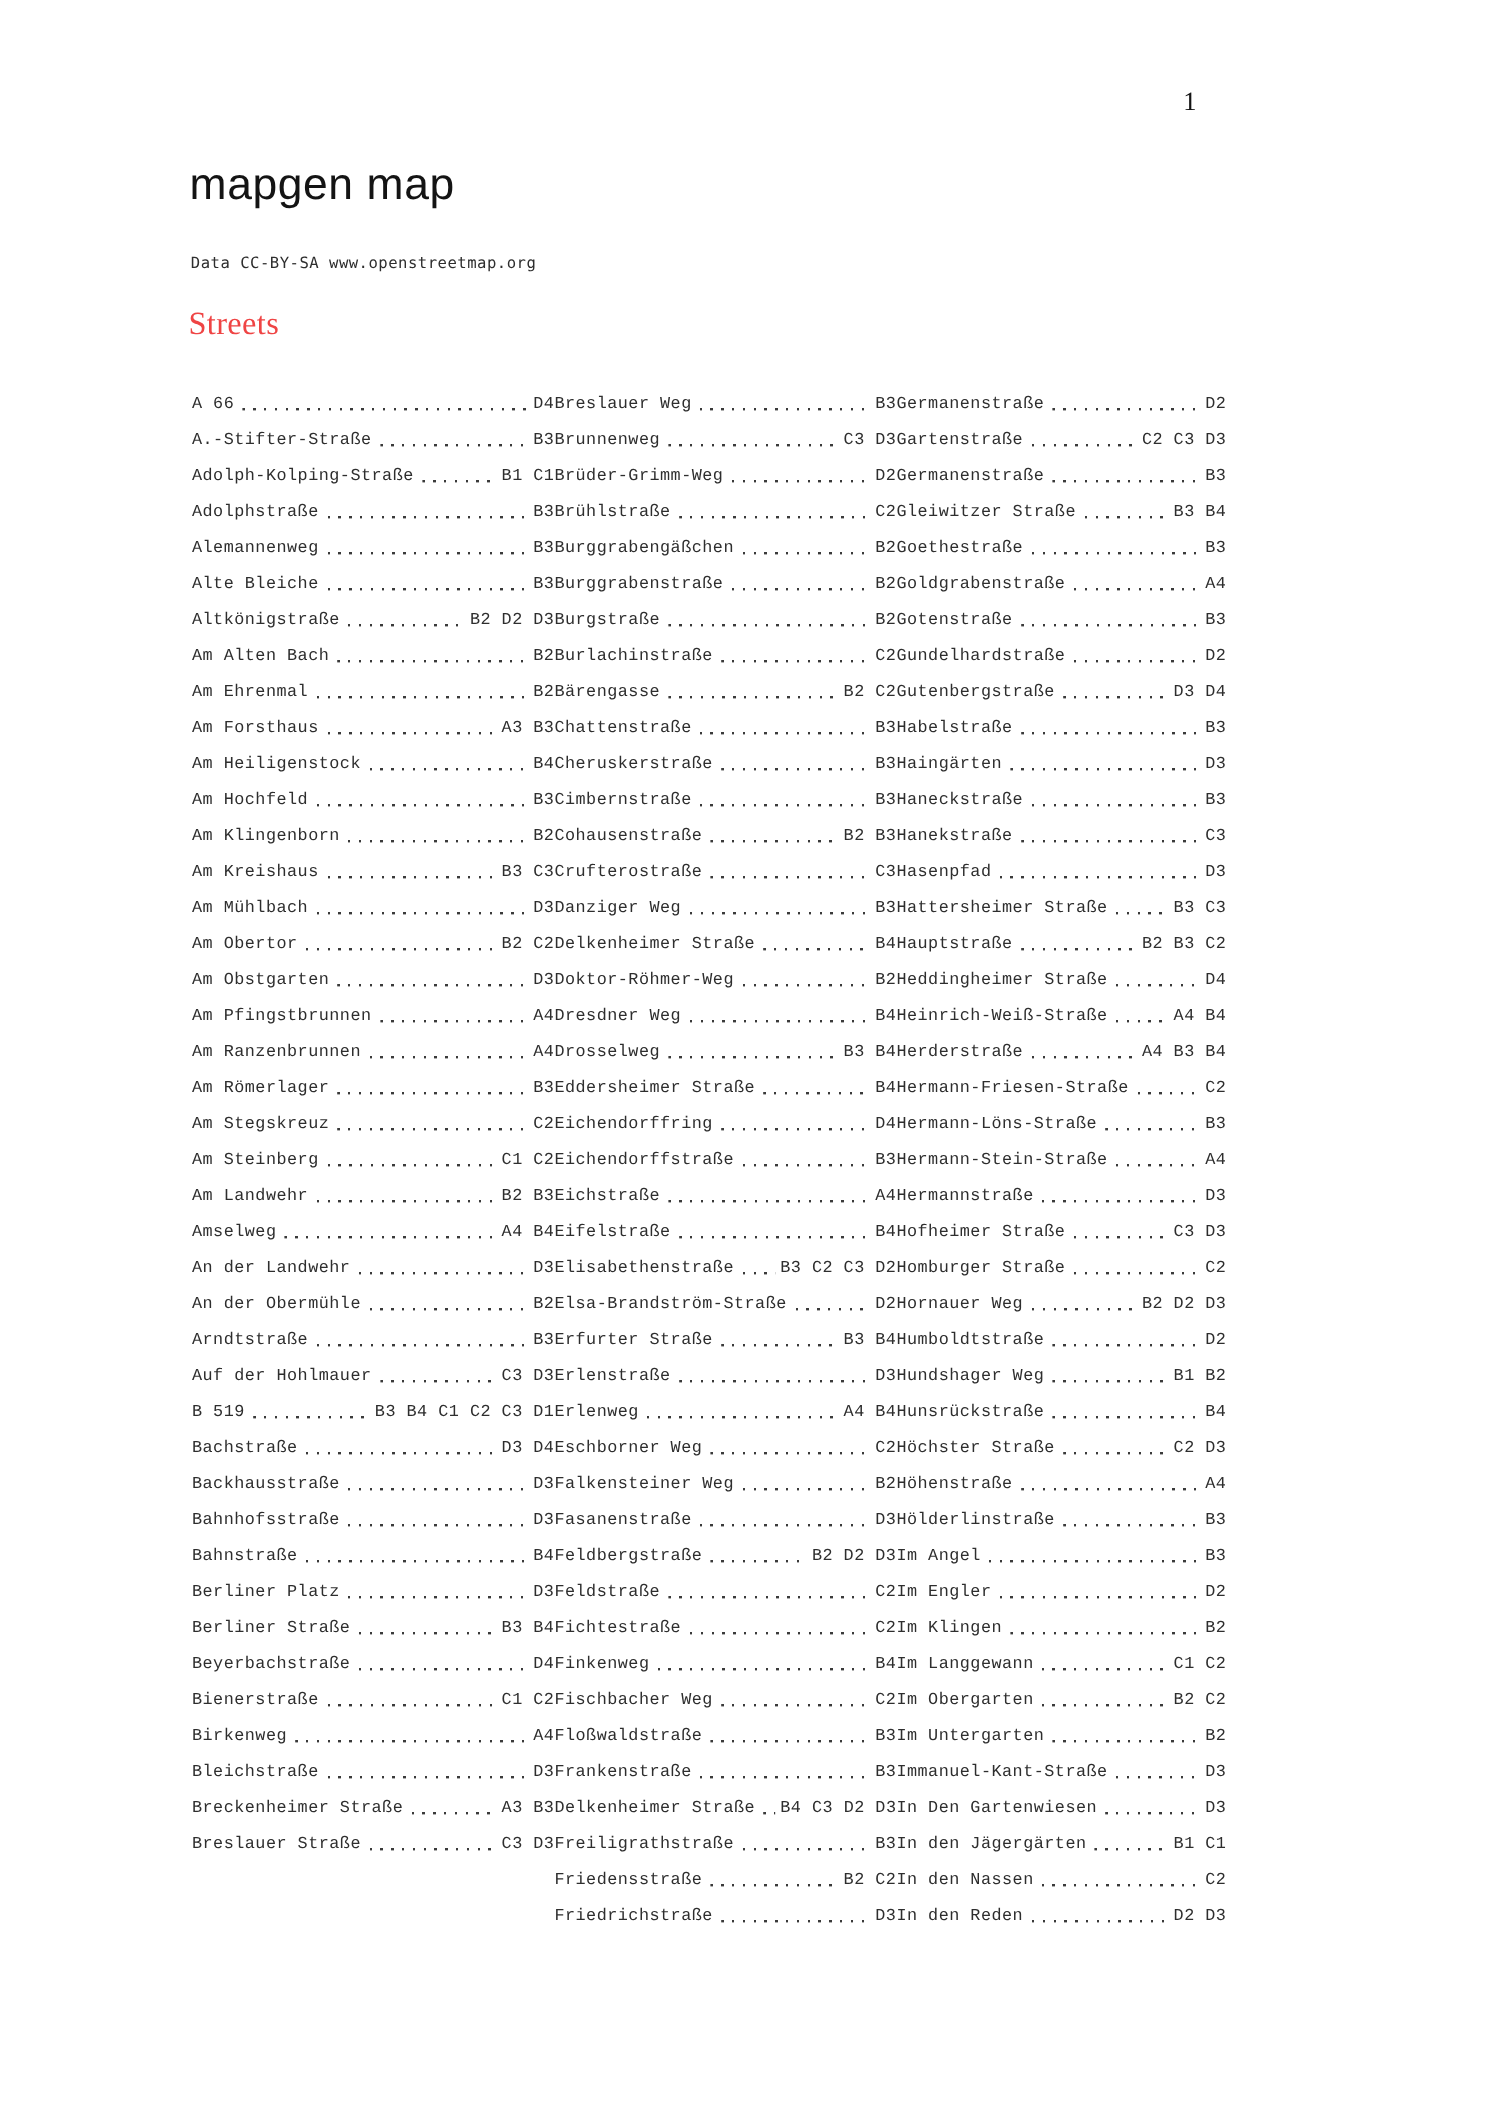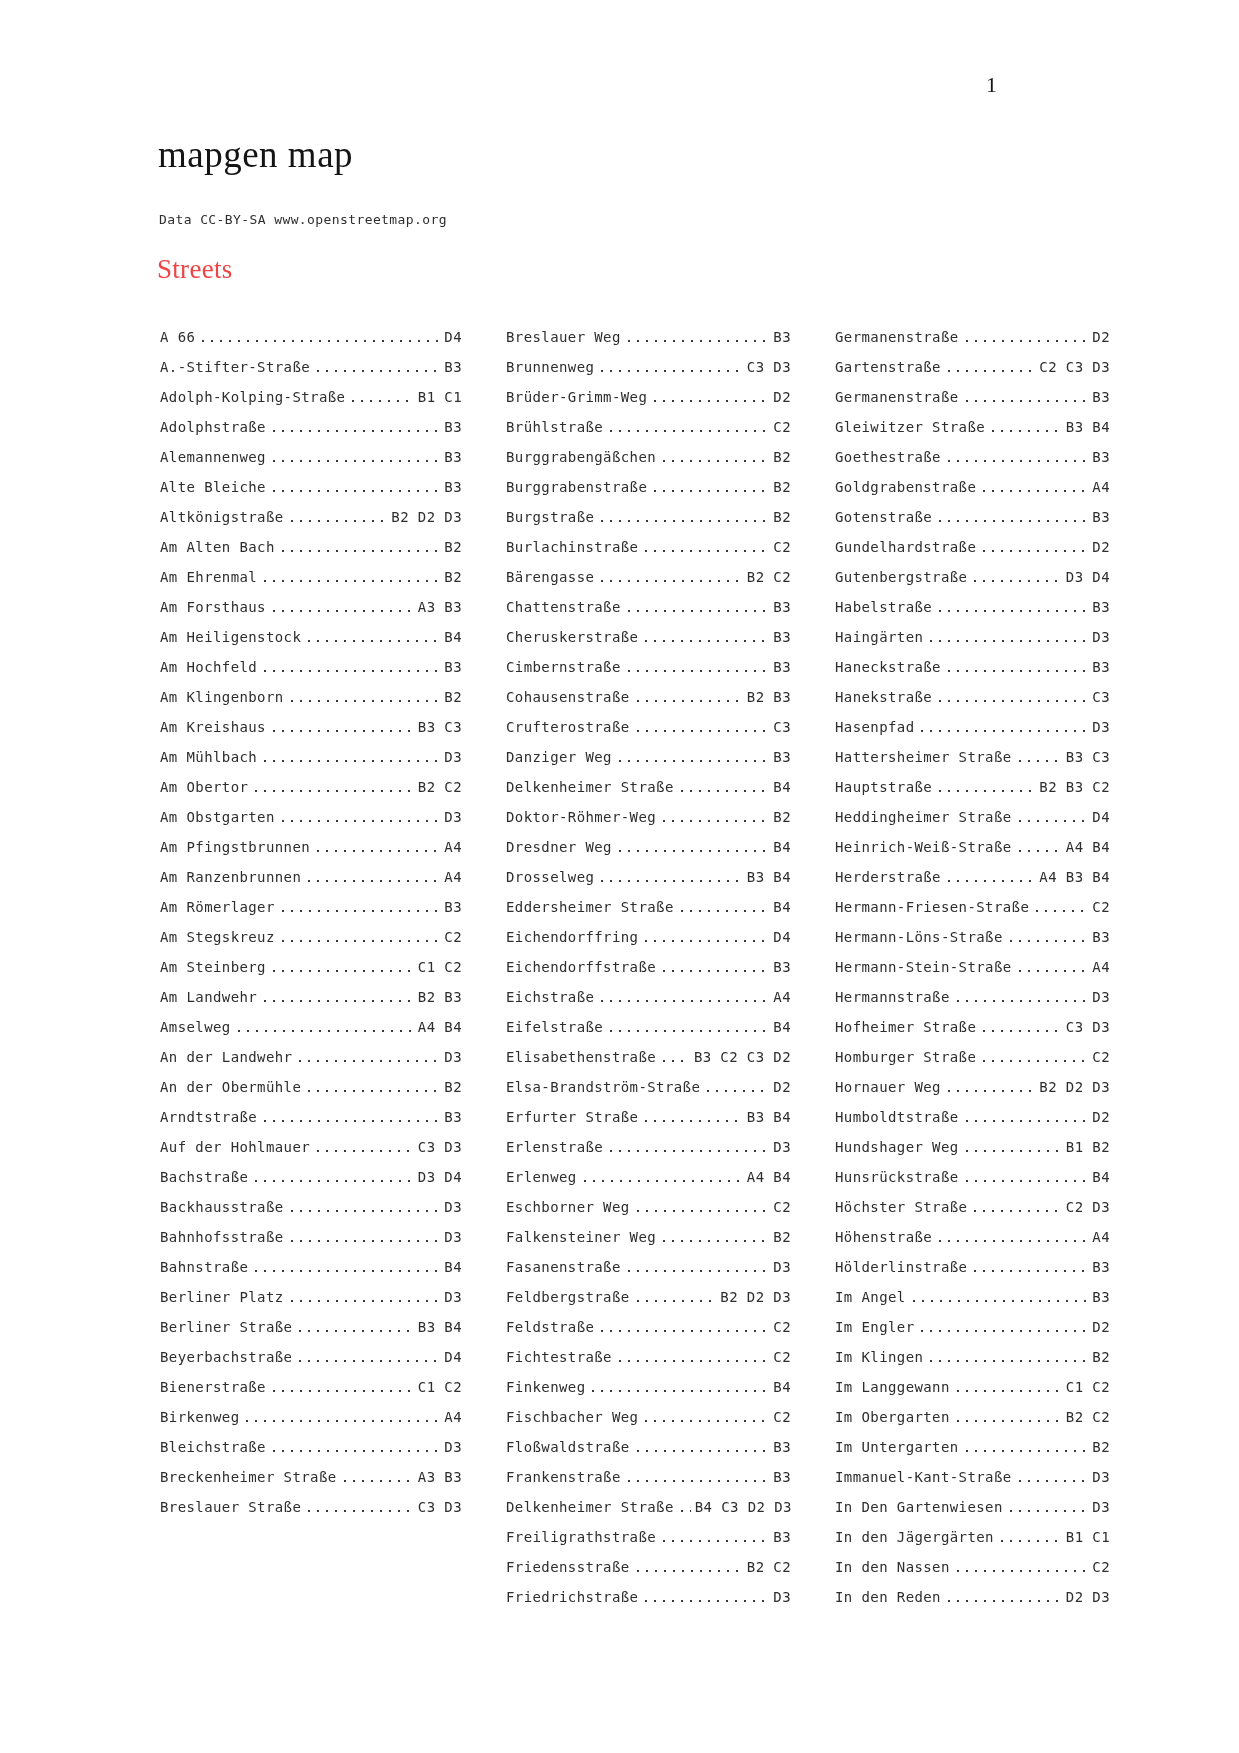--- a/index.html
+++ b/index.html
@@ -11,35 +11,35 @@
     font-family:"DejaVu Sans Mono", monospace;
     color:#2e2e2e;
   }
   .pagenum{
     position:absolute;left:986px;top:72px;
     font-family:"Liberation Serif", serif;
     font-size:22px;color:#141414;
   }
   .title{
     position:absolute;left:158px;top:133px;
-    font-family:Liberation Serif, serif;
+    font-family:Liberation Sans, sans-serif;
     font-size:37px;color:#141414;letter-spacing:0.5px;
   }
   .credit{
     position:absolute;left:159px;top:212px;
     font-size:13px;letter-spacing:0.4px;color:#2e2e2e;text-align:center;
   }
   .section-heading{
     position:absolute;left:157px;top:254px;
     font-family:"Liberation Serif", serif;
     font-size:27px;color:#ef4444;letter-spacing:0.3px;
   }
   .index{
     position:absolute;left:160px;top:322px;width:950px;
-    display:flex;justify-content:space-between;
+    display:flex;justify-content:flex-start;font-family:Liberation Mono, monospace;
   }
   .col{display:block;}
   .col1{width:302px;}
   .col2{width:285px;}
   .col3{width:275px;}
   .row{
     display:flex;align-items:flex-end;
     height:30px;box-sizing:border-box;padding-bottom:7px;
   }
   .name{
@@ -233,20 +233,25 @@
           <span class="leader"></span>
           <span class="ref">B3</span>
         </div>
 
         <div class="row">
           <span class="name">Auf der Hohlmauer</span>
           <span class="leader"></span>
           <span class="ref">C3 D3</span>
         </div>
 
+        <div class="row">
+          <span class="name">B 519</span>
+          <span class="leader"></span>
+          <span class="ref">B3 B4 C1 C2 C3 D1</span>
+        </div>
 
         <div class="row">
           <span class="name">Bachstraße</span>
           <span class="leader"></span>
           <span class="ref">D3 D4</span>
         </div>
 
         <div class="row">
           <span class="name">Backhausstraße</span>
           <span class="leader"></span>

